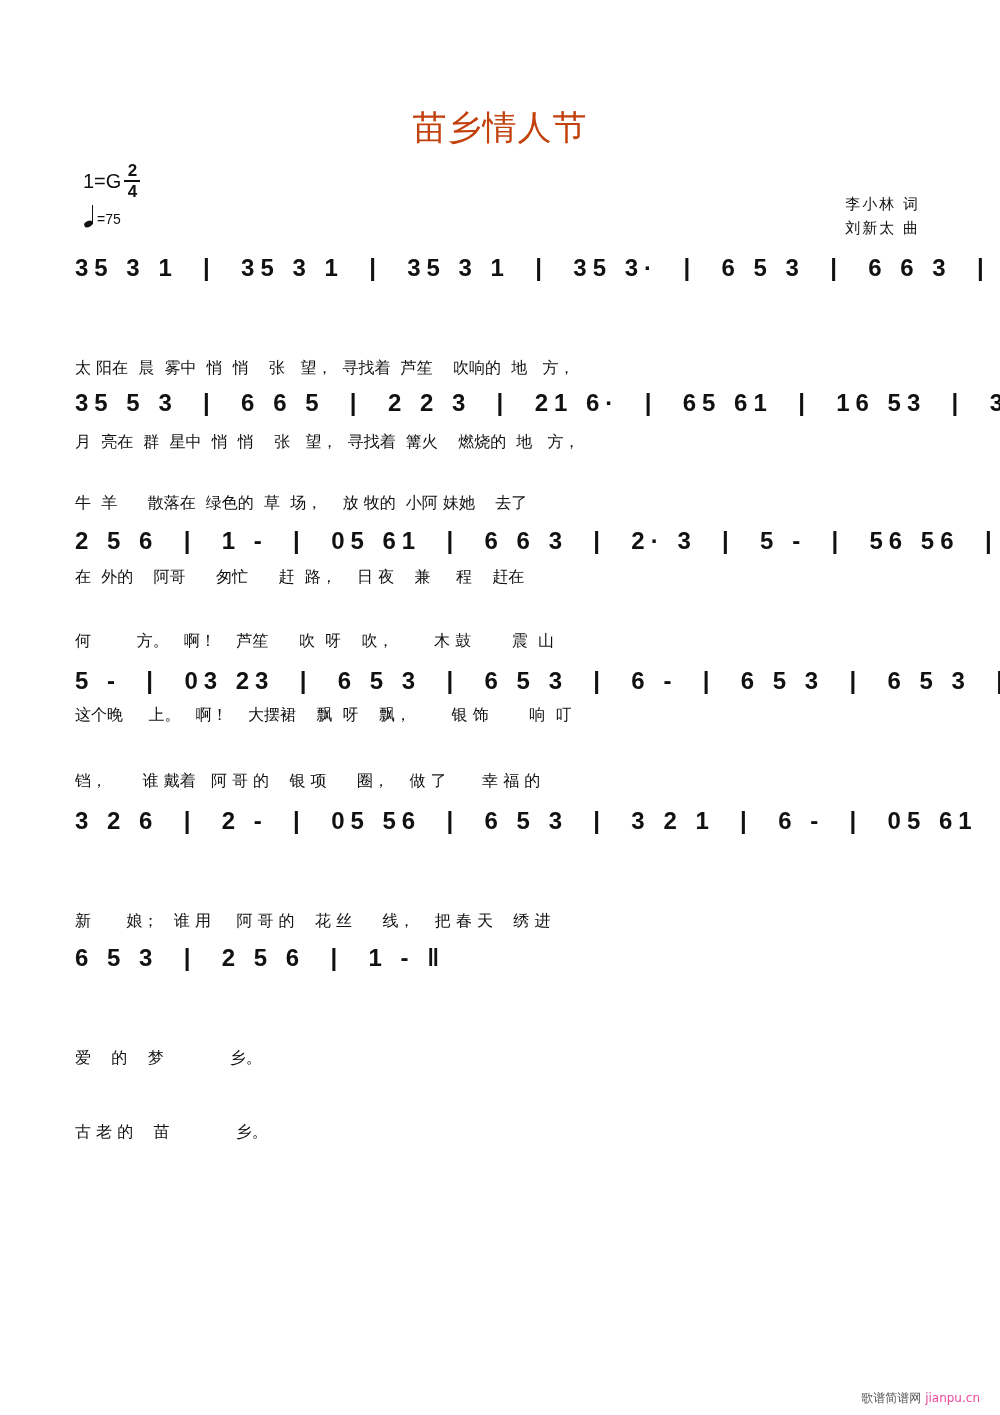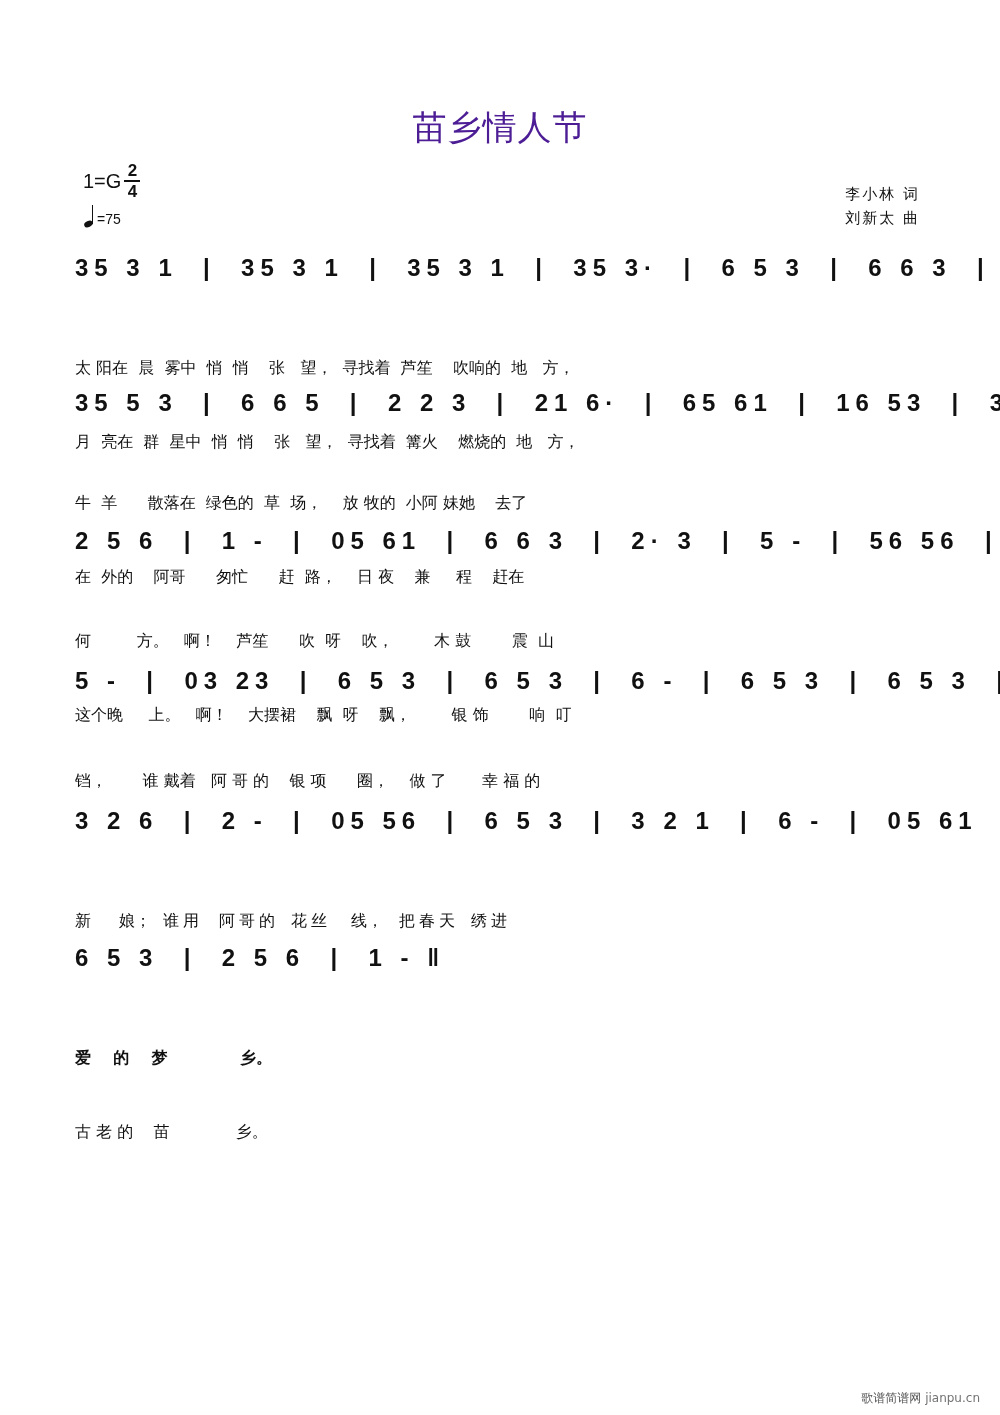--- a/index.html
+++ b/index.html
@@ -1,32 +1,32 @@
 <!DOCTYPE html>
 <html><head>
 <meta charset="utf-8">
 <style>
   html,body{margin:0;padding:0;background:#fff;}
   body{width:1000px;height:1415px;position:relative;overflow:hidden;color:#111;
        font-family:"DejaVu Sans",sans-serif;}
   .title{position:absolute;top:105px;left:0;width:1000px;text-align:center;
-         font-size:34px;letter-spacing:1px;font-family:"DejaVu Sans",sans-serif;color:#4c1d95;}
+         font-size:34px;letter-spacing:1px;font-family:"DejaVu Sans",sans-serif;color:#c2410c;}
   .key{position:absolute;left:83px;top:162px;font-size:20px;font-family:"Liberation Sans",sans-serif;display:flex;align-items:center;}
   .frac{display:inline-flex;flex-direction:column;align-items:center;margin-left:3px;font-weight:bold;font-size:17px;line-height:17px;}
   .frac .bar{width:16px;border-top:2px solid #111;margin:1px 0;}
   .tempo{position:absolute;left:84px;top:205px;font-size:14px;font-family:"Liberation Sans",sans-serif;display:flex;align-items:flex-end;}
   .note-glyph{display:inline-block;position:relative;width:10px;height:22px;margin-right:3px;}
   .note-glyph .stem{position:absolute;right:1px;top:0;width:1.5px;height:19px;background:#111;}
   .note-glyph .head{position:absolute;left:0;bottom:0;width:9px;height:6px;border-radius:50%;background:#111;transform:rotate(-25deg);}
-  .credits{position:absolute;right:80px;top:182px;font-size:15px;line-height:24px;text-align:center;font-family:"DejaVu Serif",serif;letter-spacing:2px;}
+  .credits{position:absolute;right:80px;top:192px;font-size:15px;line-height:24px;text-align:center;font-family:"DejaVu Serif",serif;letter-spacing:2px;}
   .system{position:absolute;left:75px;width:855px;}
   .notes{position:relative;height:60px;font-family:"Liberation Sans",sans-serif;font-weight:bold;font-size:24px;}
   .lyric{position:relative;height:30px;font-family:"DejaVu Serif",serif;font-size:16px;margin-top:44px;}
   .footer{position:absolute;right:20px;bottom:8px;font-size:12px;color:#555;font-family:"DejaVu Sans",sans-serif;}
-  .footer .url{color:#737373;}
+  .footer .url{color:#ec4899;}
 </style>
 </head>
 <body>
 
 <div class="title">苗乡情人节</div>
 
 <div class="key">
   <span>1=G</span>
   <span class="frac">
     <span>2</span>
@@ -63,25 +63,25 @@
       <div class="notes" style="padding-top: 22px; letter-spacing: 6px; white-space: pre;">2 5 6  |  1 -  |  05 61  |  6 6 3  |  2· 3  |  5 -  |  56 56  |  i· 6  | </div>
       <div class="lyric" style="white-space: pre;">何         方。   啊！    芦笙      吹  呀    吹，        木 鼓        震  山</div>
       <div class="lyric" style="white-space: pre;">这个晚     上。   啊！    大摆裙    飘  呀    飘，        银 饰        响  叮</div>
     </div>
     <div class="system" style="top: 645px;">
       <div class="notes" style="padding-top: 22px; letter-spacing: 6px; white-space: pre;">5 -  |  03 23  |  6 5 3  |  6 5 3  |  6 -  |  6 5 3  |  6 5 3  | </div>
       <div class="lyric" style="white-space: pre;">铛，       谁 戴着   阿 哥 的    银 项      圈，    做 了       幸 福 的</div>
     </div>
     <div class="system" style="top: 785px;">
       <div class="notes" style="padding-top: 22px; letter-spacing: 6px; white-space: pre;">3 2 6  |  2 -  |  05 56  |  6 5 3  |  3 2 1  |  6 -  |  05 61  |  6 5 3  | </div>
-      <div class="lyric" style="white-space: pre; font-family: Liberation Serif, serif;">新       娘；   谁 用     阿 哥 的    花 丝      线，    把 春 天    绣 进</div>
+      <div class="lyric" style="white-space: pre;">新       娘；   谁 用     阿 哥 的    花 丝      线，    把 春 天    绣 进</div>
     </div>
     <div class="system" style="top: 922px;">
       <div class="notes" style="padding-top: 22px; letter-spacing: 6px; white-space: pre;">6 5 3  |  2 5 6  |  1 - ‖</div>
-      <div class="lyric" style="white-space: pre; font-weight: bold;">爱    的    梦             乡。</div>
+      <div class="lyric" style="white-space: pre;">爱    的    梦             乡。</div>
       <div class="lyric" style="white-space: pre;">古 老 的    苗             乡。</div>
     </div>
   </div>
 
 <div class="footer">
   <span>歌谱简谱网</span>
   <span class="url">jianpu.cn</span>
 </div>
 
 </body></html>

